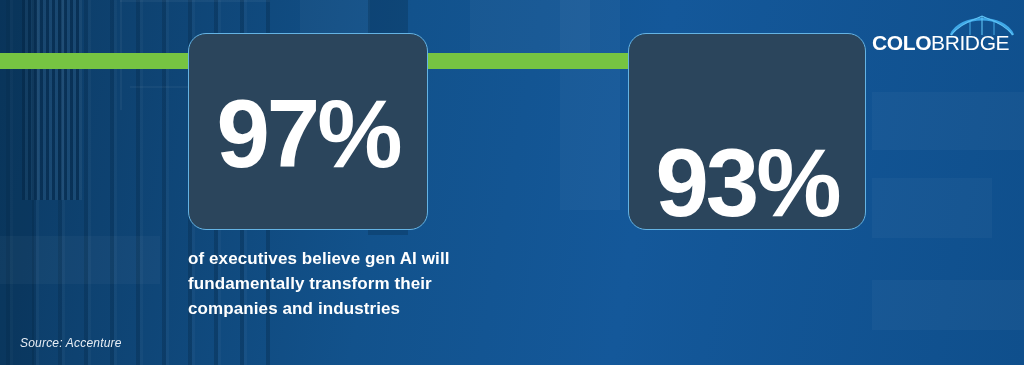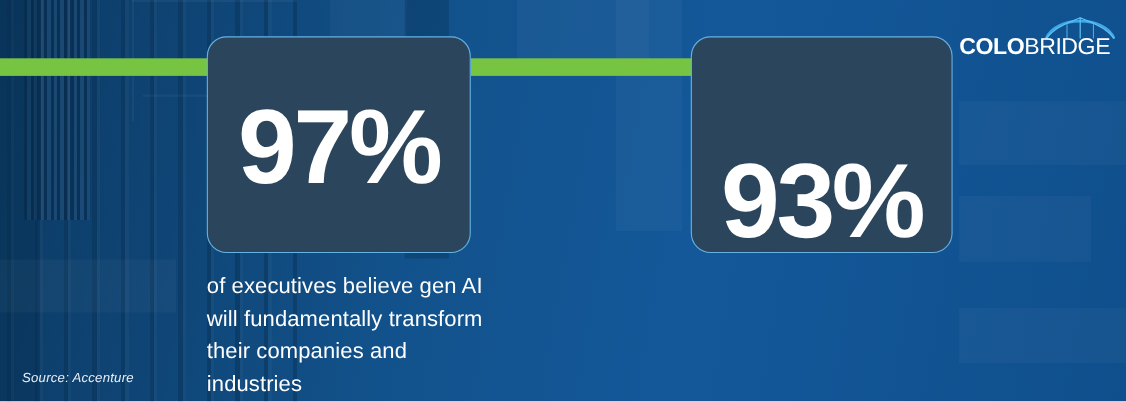--- a/index.html
+++ b/index.html
@@ -74,22 +74,22 @@
     letter-spacing:-3px;
     line-height:1;
     font-family:"Liberation Sans", sans-serif;
     transform:translateY(2px);
   }
 
   
   .caption {
     position:absolute;
     color:#ffffff;
-    font-size:20px;
-    font-weight:400;
+    font-size:17px;
+    font-weight:700;
     line-height:1.48;
     letter-spacing:.1px;
   }
   .caption.cap-1 { left:188px; top:246px; width:270px; }
   .caption.cap-2 { left:628px; top:246px; width:260px; }
 
   
   .source-note {
     position:absolute; left:20px; top:336px;
     color:#e8eef5;

